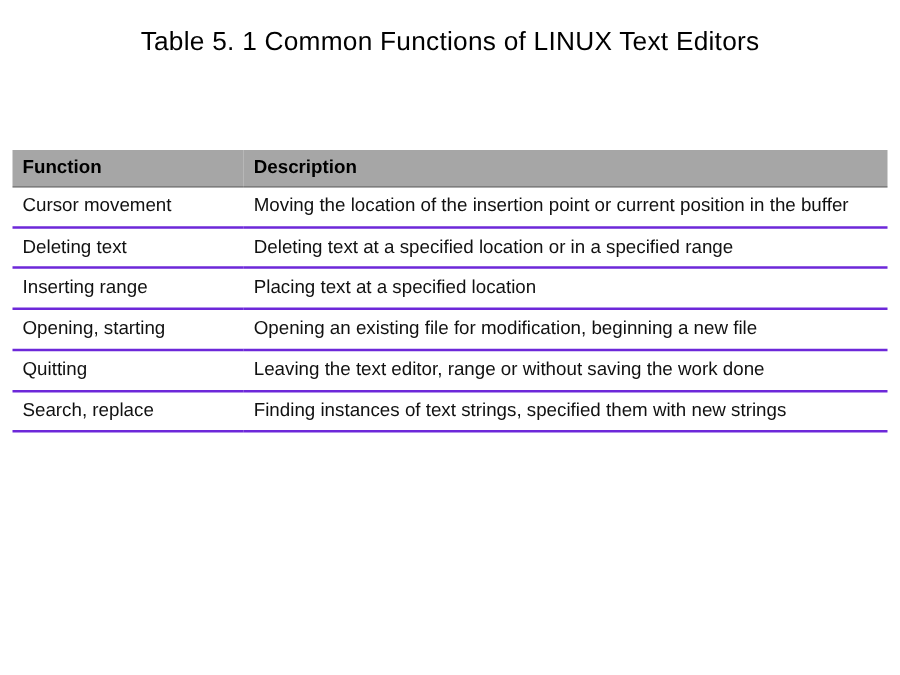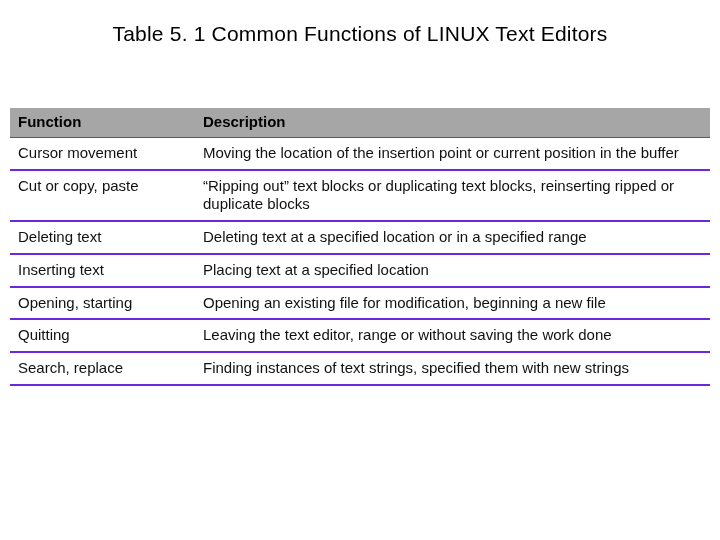--- a/index.html
+++ b/index.html
@@ -23,21 +23,21 @@
     top: 22px;
     left: 0;
     right: 0;
     text-align: center;
     font-size: 21px;
     font-family: Arial, Helvetica, sans-serif;
     letter-spacing: 0.2px;
   }
   .table-wrap {
     position: absolute;
-    top: 108px;
+    top: 120px;
     left: 10px;
     right: 10px;
   }
   table {
     width: 100%;
     border-collapse: collapse;
     font-family: "Segoe UI", "Myriad Pro", Arial, sans-serif;
     font-size: 15px;
     line-height: 1.25;
   }
@@ -77,29 +77,25 @@
           <th>Function</th>
           <th>Description</th>
         </tr>
       </thead>
       <tbody>
         <tr>
           <td>Cursor movement</td>
           <td>Moving the location of the insertion point or current position in the buffer</td>
         </tr>
         <tr>
-          <td>Cut or copy, paste</td>
-          <td>“Ripping out” text blocks or duplicating text blocks, reinserting ripped or duplicate blocks</td>
-        </tr>
-        <tr>
           <td>Deleting text</td>
           <td>Deleting text at a specified location or in a specified range</td>
         </tr>
         <tr>
-          <td>Inserting text</td>
+          <td>Inserting range</td>
           <td>Placing text at a specified location</td>
         </tr>
         <tr>
           <td>Opening, starting</td>
           <td>Opening an existing file for modification, beginning a new file</td>
         </tr>
         <tr>
           <td>Quitting</td>
           <td>Leaving the text editor, range or without saving the work done</td>
         </tr>

